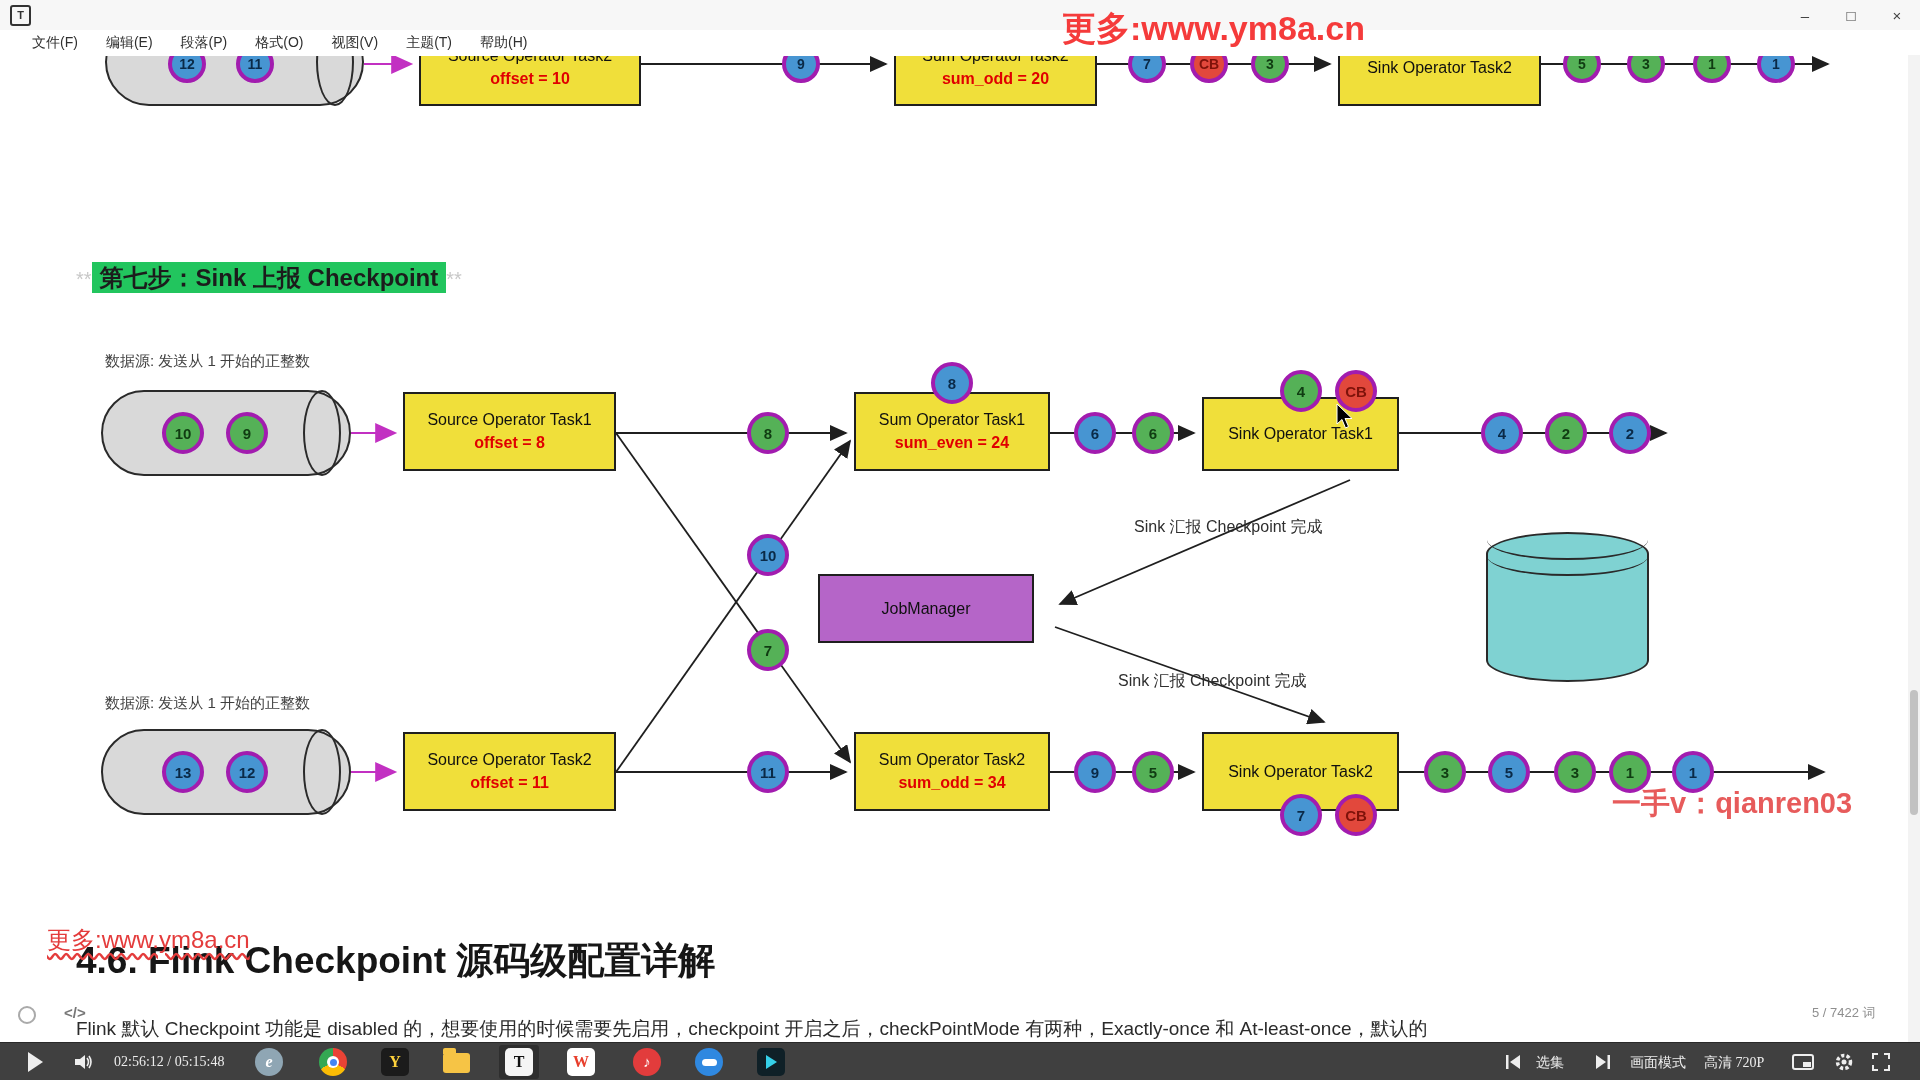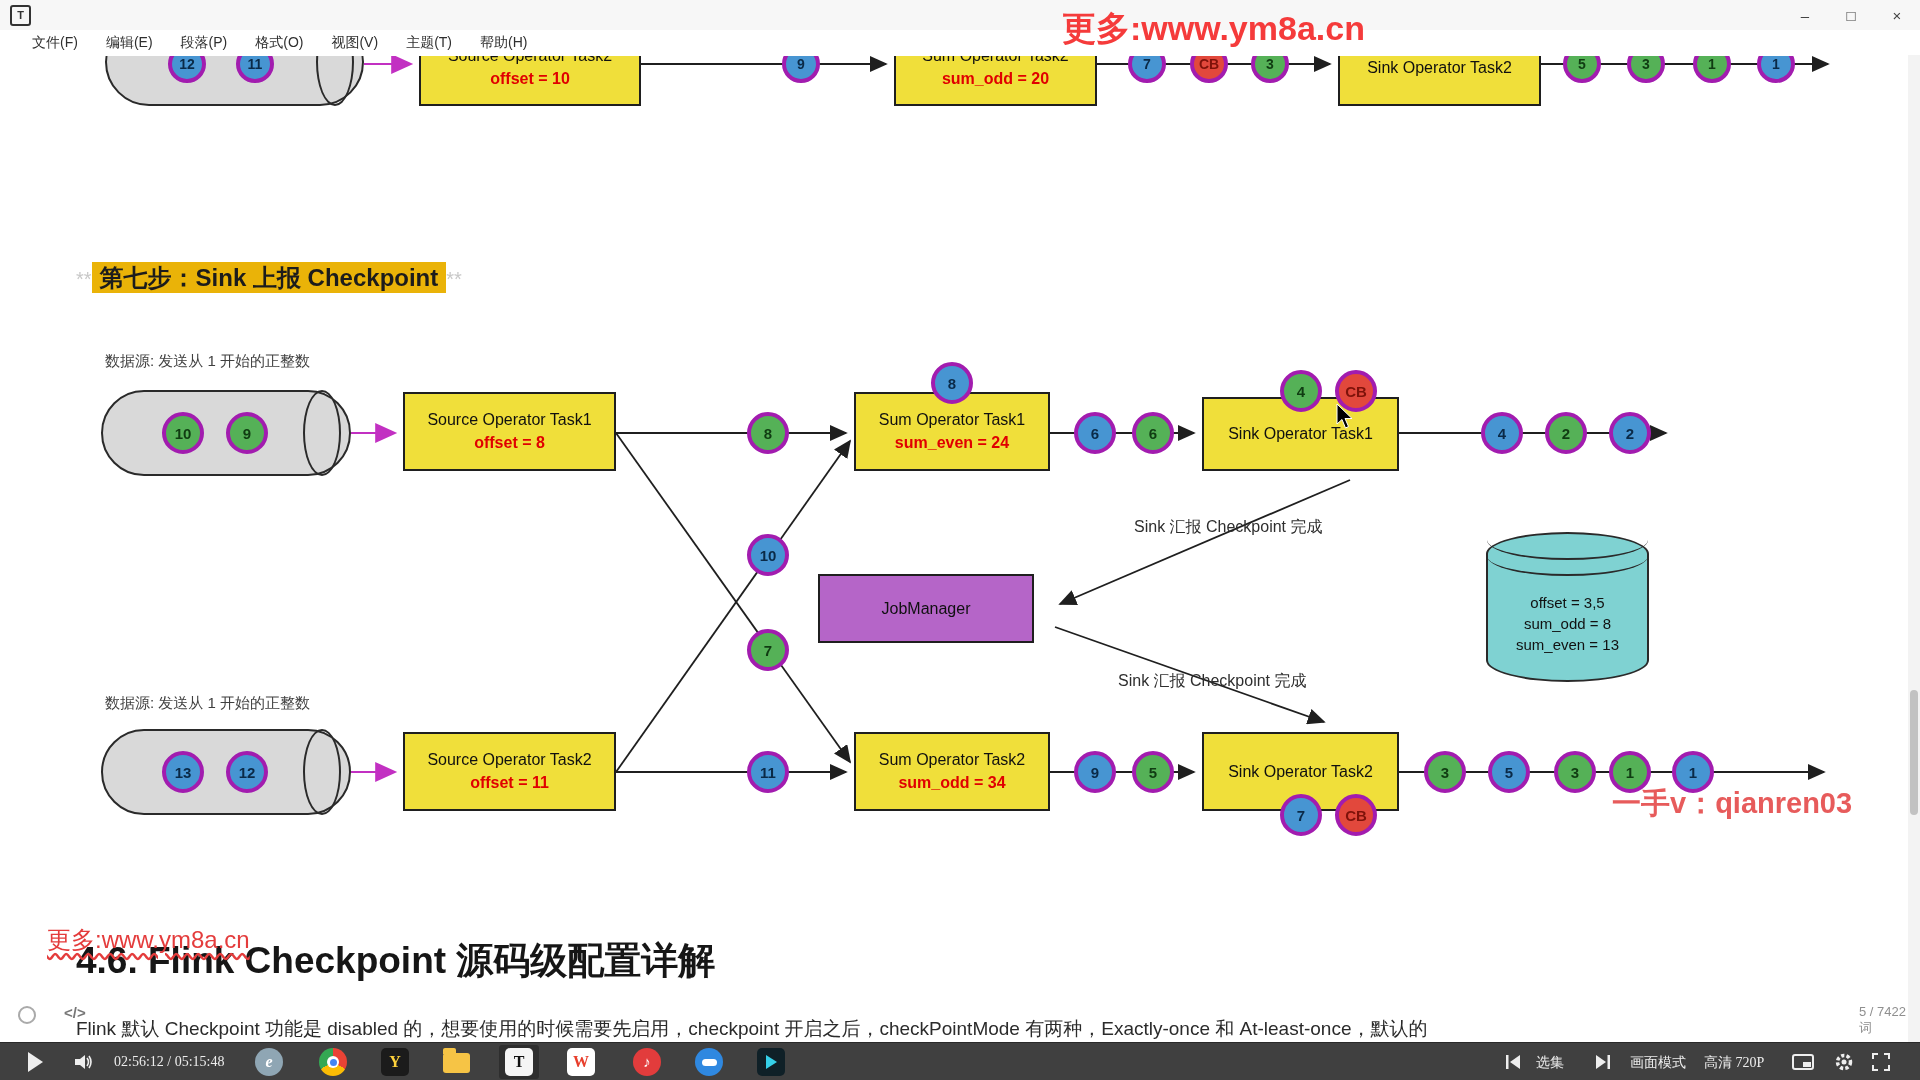--- a/index.html
+++ b/index.html
@@ -36,24 +36,24 @@
   .dbcyl{position:absolute;left:1486px;top:532px;width:163px;height:150px;background:#7fd2d2;
          border:2px solid #2a2a2a;border-radius:82px / 22px;z-index:3;box-sizing:border-box;}
   .dbcyl .disk{position:absolute;left:-1px;width:161px;height:38px;border-bottom:2px solid #2a2a2a;border-radius:50%;}
   .db-text{position:absolute;left:0;right:0;top:58px;text-align:center;font-size:15px;color:#111;line-height:21px;}
   .lbl{position:absolute;font-size:15px;color:#3f3f3f;z-index:3;}
   .note{position:absolute;font-size:16px;color:#2e2e2e;z-index:3;}
 
   
   .heading-step{position:absolute;left:76px;top:262px;font-size:24px;font-weight:bold;color:#1c1c1c;z-index:3;}
   .md-mark{color:#c8c8c8;font-weight:normal;font-size:20px;}
-  .hl{background:#eab308;padding:2px 8px;}
+  .hl{background:#22c55e;padding:2px 8px;}
   .h46{position:absolute;left:76px;top:936px;font-size:37px;font-weight:bold;color:#161616;z-index:3;}
   .para{position:absolute;left:76px;top:1016px;font-size:19px;color:#2b2b2b;white-space:nowrap;z-index:2;width:1800px;overflow:hidden;}
-  .wcount{position:absolute;left:1859px;top:1004px;font-size:13px;color:#8f8f8f;z-index:3;}
+  .wcount{position:absolute;left:1812px;top:1004px;font-size:13px;color:#8f8f8f;z-index:3;}
   .src-toggle{position:absolute;left:64px;top:1004px;font-size:15px;font-weight:bold;color:#777;z-index:3;}
   .outline-btn{position:absolute;left:18px;top:1006px;width:18px;height:18px;border:2px solid #aaa;border-radius:50%;
                box-sizing:border-box;z-index:3;}
 
   
   .wm{position:absolute;z-index:10;}
   .wm-top{left:1062px;top:6px;font-size:34px;font-weight:bold;color:#f53b3b;}
   .wm-bottom{left:47px;top:924px;font-size:24px;color:#e43c3c;text-decoration:underline wavy #e43c3c;text-underline-offset:5px;}
   .wm-contact{left:1612px;top:784px;font-size:29px;font-weight:600;color:#e75b5b;}
 
@@ -184,25 +184,20 @@
 <div class="circ c-green" style="left:747px;top:629px">7</div>
 <div class="box jm" style="left:818px;top:574px;width:216px;height:69px">
   <div class="bt">JobManager</div>
 </div>
 <div class="note" style="left:1134px;top:517px">Sink 汇报 Checkpoint 完成</div>
 <div class="note" style="left:1118px;top:671px">Sink 汇报 Checkpoint 完成</div>
 
 <div class="dbcyl">
   <div class="disk" style="top:-14px"></div>
   <div class="disk" style="top:2px"></div>
-  <div class="db-text">
-    <div>offset = 3,5</div>
-    <div>sum_odd = 8</div>
-    <div>sum_even = 13</div>
-  </div>
 </div>
 
 <div class="lbl" style="left:105px;top:694px">数据源: 发送从 1 开始的正整数</div>
 <div class="cyl" style="left:101px;top:729px;width:250px;height:86px">
     <div class="cap"></div>
   </div>
 <div class="circ c-blue" style="left:162px;top:751px">13</div>
 <div class="circ c-blue" style="left:226px;top:751px">12</div>
 
 <div class="box" style="left:403px;top:732px;width:213px;height:79px">

